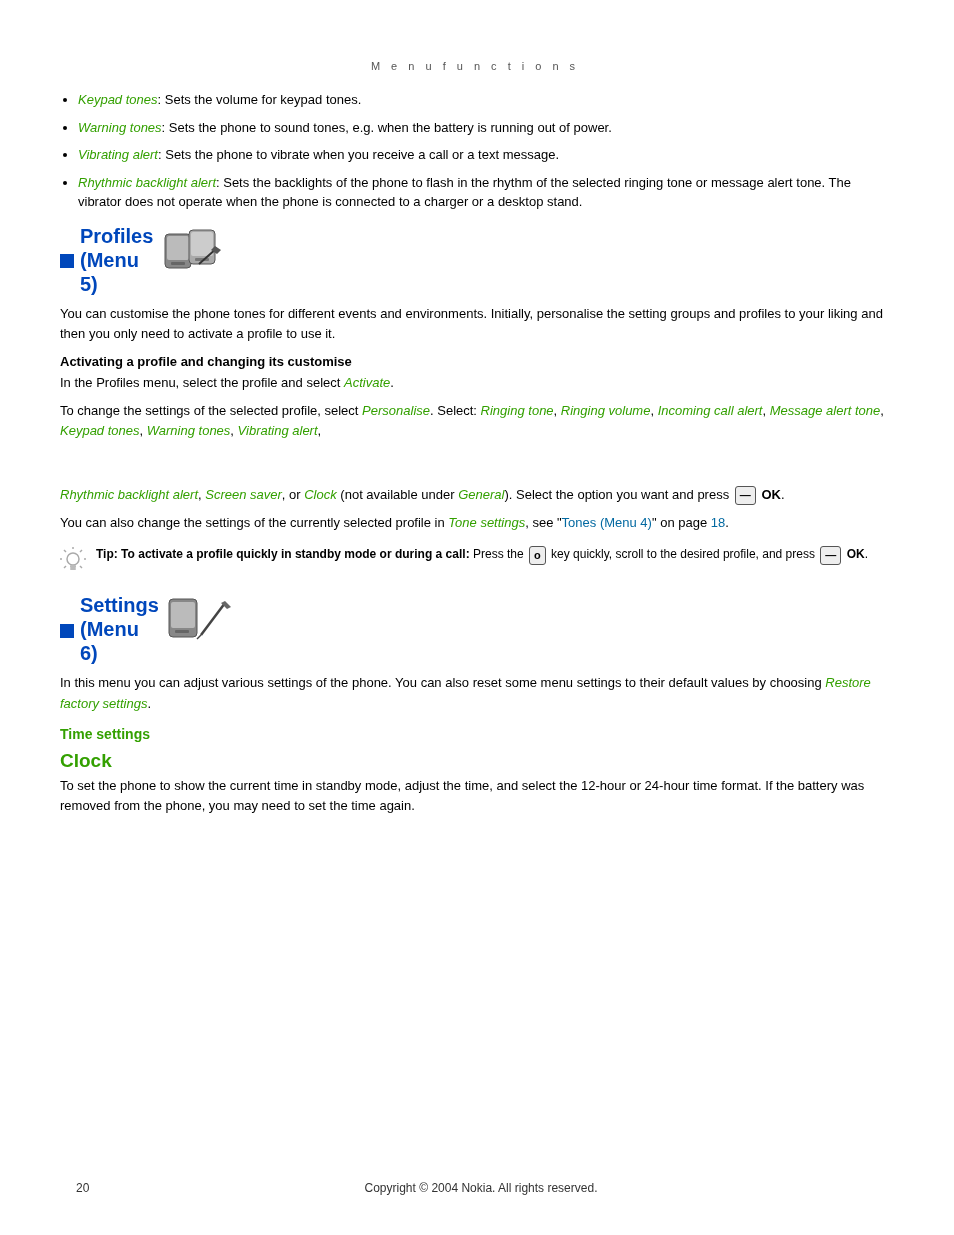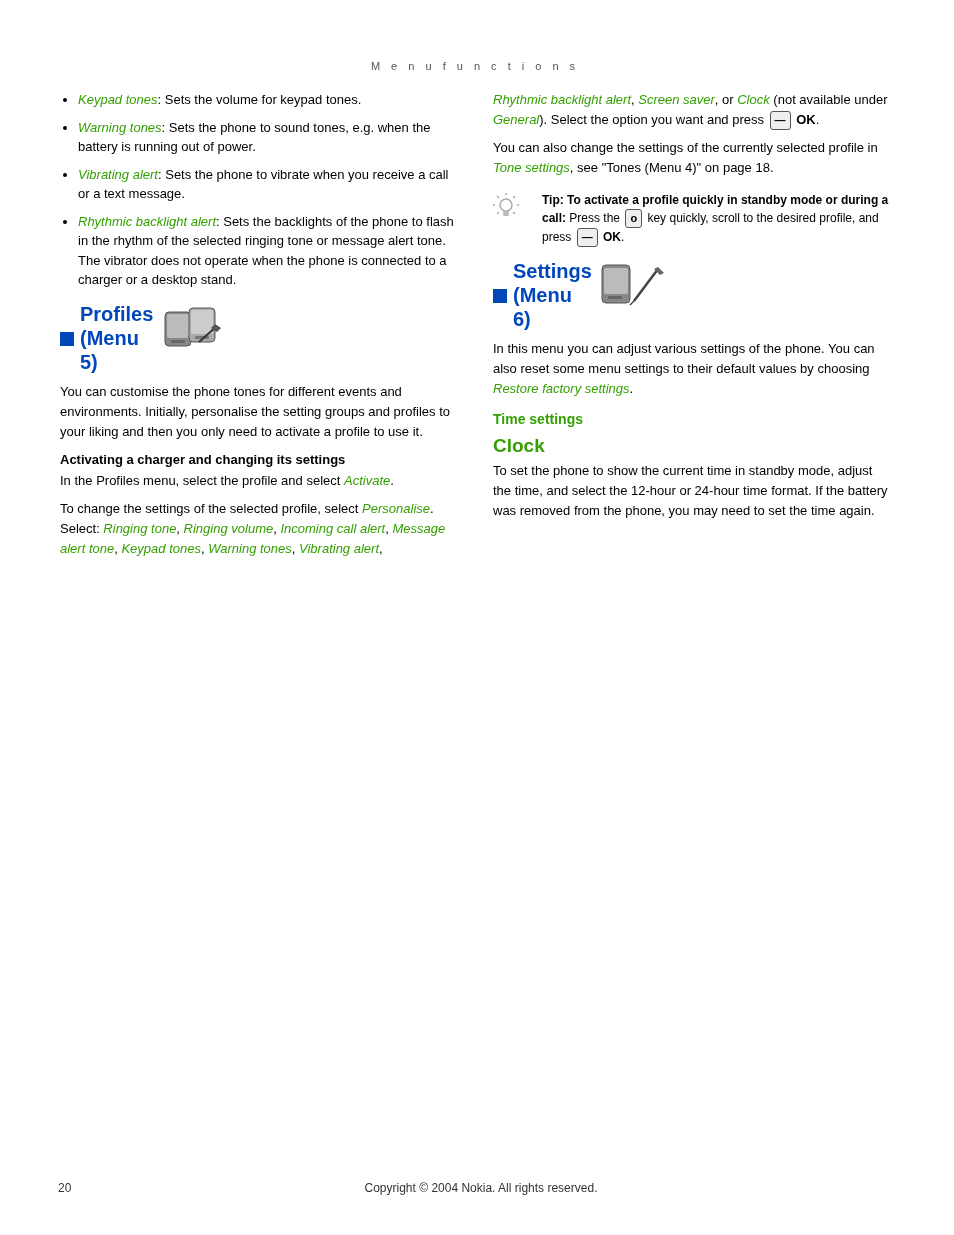--- a/index.html
+++ b/index.html
@@ -22,21 +22,21 @@
     .header-label {
       text-align: center;
       letter-spacing: 4px;
       font-size: 11px;
       color: #555;
       margin-bottom: 18px;
       font-style: normal;
     }
     .two-col {
       display: flex;
-      flex-direction: row;
+      flex-direction: column;
       padding: 0 60px;
       gap: 36px;
     }
     .col-left {
       flex: 1;
       min-width: 0;
     }
     .col-right {
       flex: 1;
       min-width: 0;
@@ -101,21 +101,21 @@
       font-size: 13px;
       line-height: 1.55;
       margin-bottom: 8px;
     }
     
     .tip-box {
       display: flex;
       flex-direction: row;
       align-items: flex-start;
       margin: 12px 0;
-      gap: 23px;
+      gap: 10px;
     }
     .tip-icon {
       font-size: 22px;
       flex-shrink: 0;
       margin-top: 2px;
       color: #888;
     }
     .tip-text {
       font-size: 12px;
       line-height: 1.5;
@@ -155,26 +155,26 @@
       right: 0;
       display: flex;
       justify-content: center;
       align-items: center;
       font-size: 12px;
       color: #333;
     }
     .footer-page-num {
       position: absolute;
       bottom: 40px;
-      left: 58px;
+      left: 76px;
       font-size: 12px;
       color: #333;
     }
     .link-blue {
-      color: #000000;
+      color: #0369a1;
       text-decoration: none;
     }
     .clearfix::after {
       content: '';
       display: block;
       clear: both;
     }
   </style>
 </head>
 <body>
@@ -220,21 +220,21 @@
               <line x1="38" y1="38" x2="56" y2="22" stroke="#333" stroke-width="2"></line>
               <polygon points="54,20 60,24 56,28 50,24" fill="#555"></polygon>
             </svg>
           </div>
           <span class="section-title">Profiles<br>(Menu 5)</span>
         </div>
       </div>
 
       <div class="body-text">You can customise the phone tones for different events and environments. Initially, personalise the setting groups and profiles to your liking and then you only need to activate a profile to use it.</div>
 
-      <div class="bold-label">Activating a charger and changing its settings</div>
+      <div class="bold-label">Activating a profile and changing its customise</div>
 
       <div class="body-text">In the Profiles menu, select the profile and select <span class="italic-green">Activate</span>.</div>
 
       <div class="body-text">To change the settings of the selected profile, select <span class="italic-green">Personalise</span>. Select: <span class="italic-green">Ringing tone</span>, <span class="italic-green">Ringing volume</span>, <span class="italic-green">Incoming call alert</span>, <span class="italic-green">Message alert tone</span>, <span class="italic-green">Keypad tones</span>, <span class="italic-green">Warning tones</span>, <span class="italic-green">Vibrating alert</span>,</div>
     </div>
 
     <div class="col-right">
 
       <div class="body-text">
         <span class="italic-green">Rhythmic backlight alert</span>, <span class="italic-green">Screen saver</span>, or <span class="italic-green">Clock</span> (not available under <span class="italic-green">General</span>). Select the option you want and press <span class="ok-btn">—</span> <strong>OK</strong>.

